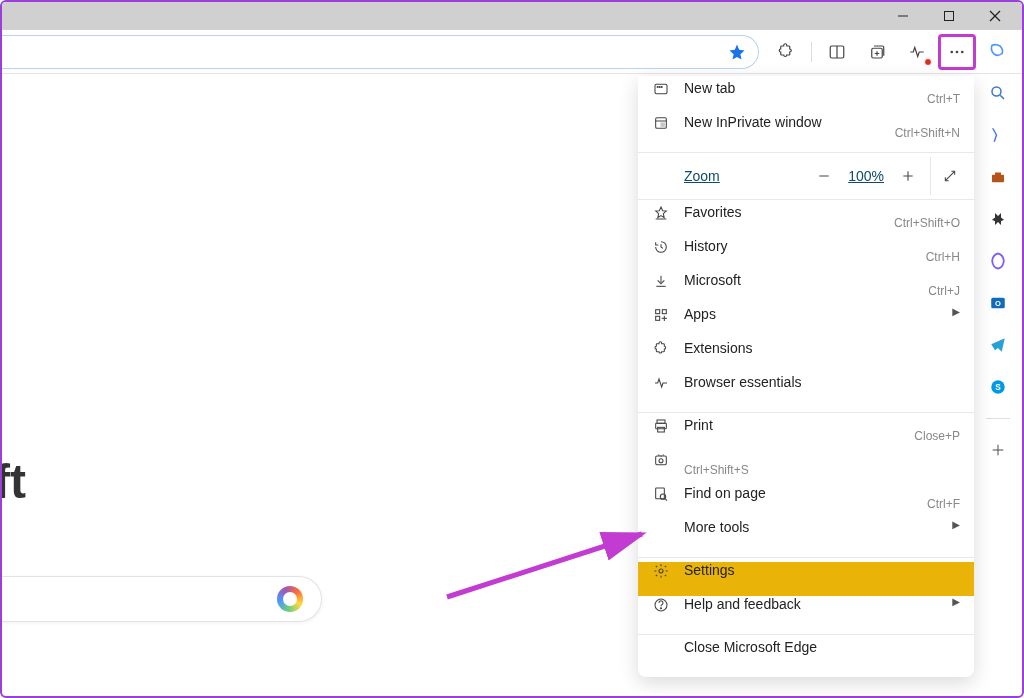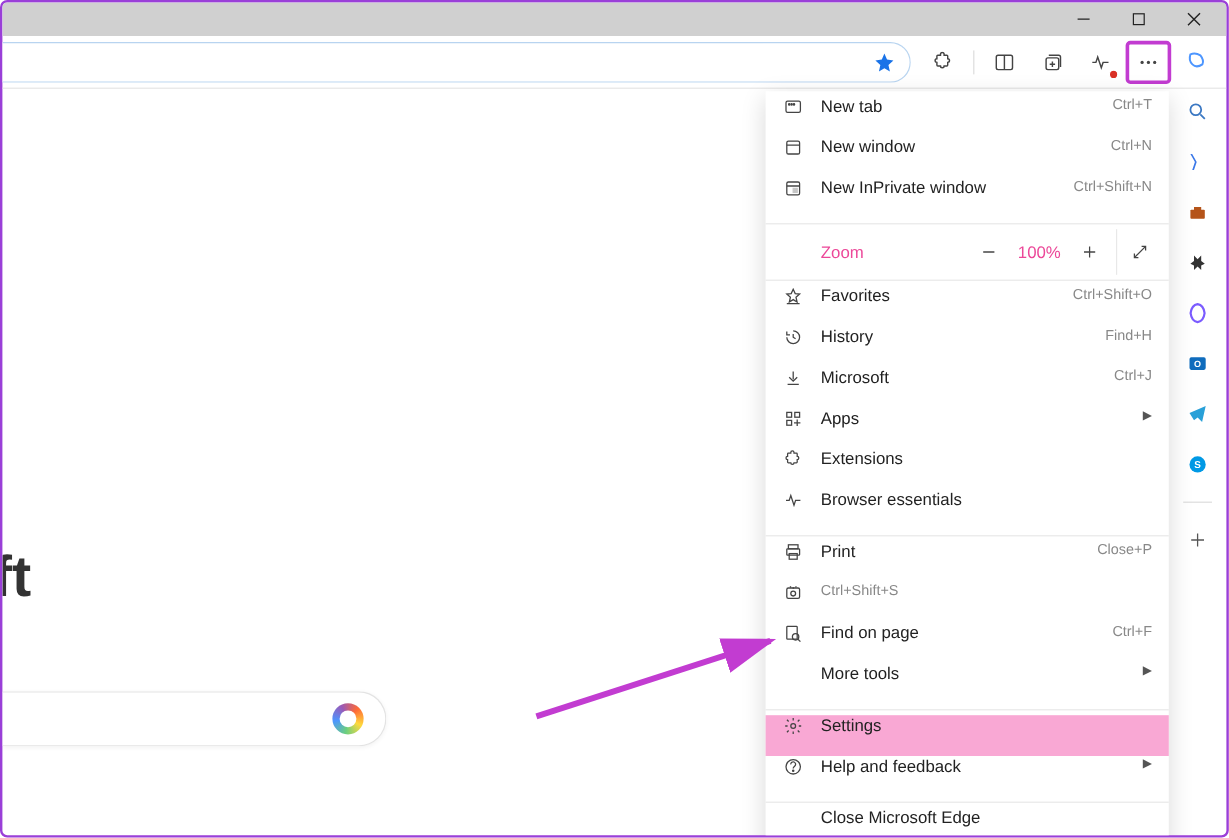--- a/index.html
+++ b/index.html
@@ -26,27 +26,27 @@
 
 .content { position: absolute; left: 0; top: 74px; bottom: 2px; right: 48px; overflow: hidden; }
 .big-text { position: absolute; left: -8px; top: 378px; font-size: 48px; font-weight: 600; color: #333; }
 .search-pill { position: absolute; left: 0; top: 500px; width: 320px; height: 46px; border: 1px solid #e3e3e3; border-left: none; border-radius: 0 24px 24px 0; display: flex; align-items: center; justify-content: flex-end; padding-right: 18px; background: #fff; box-shadow: 0 1px 4px rgba(0,0,0,0.06); }
 .copilot-swirl { width: 26px; height: 26px; border-radius: 50%; background: conic-gradient(from 45deg, #ff6b35, #ffd93d, #6bcf7f, #4d96ff, #9b59b6, #ff6b35); position: relative; }
 .copilot-swirl::after { content: ""; position: absolute; inset: 6px; background: #fff; border-radius: 50%; }
 
 
 .dropdown { position: absolute; top: 74px; right: 48px; width: 336px; background: #fff; border-radius: 0 0 8px 8px; box-shadow: 0 6px 20px rgba(0,0,0,0.15); padding: 4px 0; }
 .menu-item { display: flex; align-items: flex-start; height: 34px; padding: 0 14px; cursor: pointer; font-size: 14px; color: #222; }
-.menu-item.highlighted { background: #f9a8d4; }
+.menu-item.highlighted { background: #eab308; }
 .menu-item .mi-icon { width: 18px; height: 18px; margin-right: 14px; display: flex; align-items: center; justify-content: center; flex-shrink: 0; }
 .menu-item .mi-label { flex: 1; }
-.menu-item .mi-shortcut { font-size: 12px; color: #888; }
+.menu-item .mi-shortcut { font-size: 12px; color: #888; margin-top: 12px; }
 .menu-item .mi-arrow { color: #555; font-size: 10px; }
 .menu-sep { height: 1px; background: #e8e8e8; margin: 4px 0; }
-.zoom-row { display: flex; align-items: center; height: 38px; padding: 0 6px 0 46px; font-size: 14px; color: #ec4899; }
+.zoom-row { display: flex; align-items: center; height: 38px; padding: 0 6px 0 46px; font-size: 14px; color: #0c4a6e; text-decoration: underline; }
 .zoom-row .z-label { flex: 1; }
 .zoom-btn { width: 32px; height: 32px; display: flex; align-items: center; justify-content: center; cursor: pointer; border-radius: 4px; }
 .zoom-pct { padding: 0 8px; font-size: 14px; }
 .zoom-full { width: 38px; height: 38px; margin-left: 6px; border-left: 1px solid #e8e8e8; display: flex; align-items: center; justify-content: center; cursor: pointer; }
 
 
 .annot-arrow { position: absolute; left: 440px; top: 520px; pointer-events: none; }
 
 svg { display: block; }
 </style>
@@ -194,30 +194,20 @@
         </svg>
       </span>
     <span class="mi-label">New tab</span>
     <span class="mi-shortcut">Ctrl+T</span>
   </div>
   <div class="menu-item">
     <span class="mi-icon">
         <svg width="16" height="16" viewBox="0 0 24 24" fill="none" stroke="#444" stroke-width="1.6">
           <rect x="4" y="4" width="16" height="16" rx="2"></rect>
           <line x1="4" y1="9" x2="20" y2="9"></line>
-        </svg>
-      </span>
-    <span class="mi-label">New window</span>
-    <span class="mi-shortcut">Ctrl+N</span>
-  </div>
-  <div class="menu-item">
-    <span class="mi-icon">
-        <svg width="16" height="16" viewBox="0 0 24 24" fill="none" stroke="#444" stroke-width="1.6">
-          <rect x="4" y="4" width="16" height="16" rx="2"></rect>
-          <line x1="4" y1="9" x2="20" y2="9"></line>
           <rect x="12" y="12" width="5" height="5" fill="#444" opacity="0.3"></rect>
         </svg>
       </span>
     <span class="mi-label">New InPrivate window</span>
     <span class="mi-shortcut">Ctrl+Shift+N</span>
   </div>
   <div class="menu-sep"></div>
   <div class="zoom-row">
     <span class="z-label">Zoom</span>
     <div class="zoom-btn">
@@ -253,21 +243,21 @@
   </div>
   <div class="menu-item">
     <span class="mi-icon">
         <svg width="16" height="16" viewBox="0 0 24 24" fill="none" stroke="#444" stroke-width="1.6">
           <path d="M4 12a8 8 0 108-8"></path>
           <path d="M4 5v4h4"></path>
           <path d="M12 8v4l3 2"></path>
         </svg>
       </span>
     <span class="mi-label">History</span>
-    <span class="mi-shortcut">Find+H</span>
+    <span class="mi-shortcut">Ctrl+H</span>
   </div>
   <div class="menu-item">
     <span class="mi-icon">
         <svg width="16" height="16" viewBox="0 0 24 24" fill="none" stroke="#444" stroke-width="1.6">
           <path d="M12 4v10"></path>
           <path d="M7 11l5 5 5-5"></path>
           <line x1="5" y1="20" x2="19" y2="20"></line>
         </svg>
       </span>
     <span class="mi-label">Microsoft</span>

